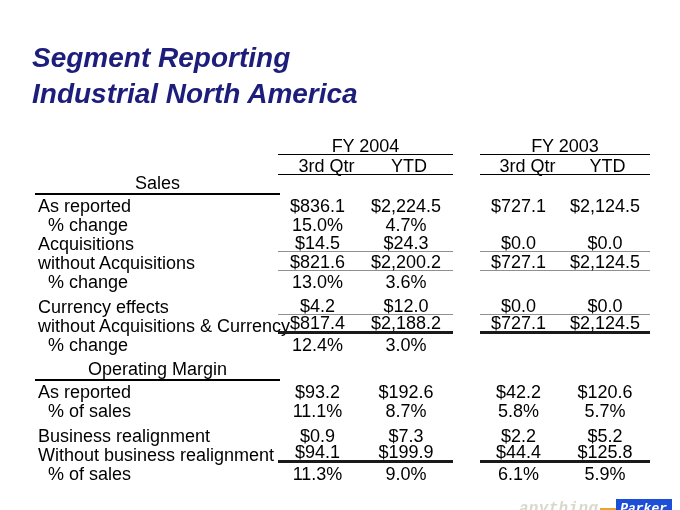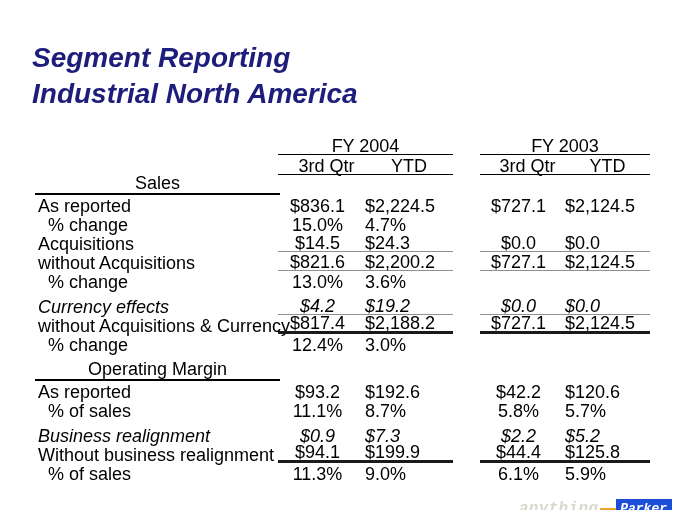--- a/index.html
+++ b/index.html
@@ -9,32 +9,32 @@
   
   .title { position:absolute; left:32px; top:4px; font-size:28px; line-height:36px;
            font-weight:bold; font-style:italic; color:#1d1d7c; letter-spacing:0px; }
 
   
   .tbl { position:absolute; left:30px; top:98px; width:625px; font-size:18px; color:#000; }
   .trow { display:flex; align-items:flex-end; height:19px; line-height:16px; }
   .hdr-years { height:21px; }
   .hdr-cols  { height:20px; }
   .section-row { height:20px; }
-  .gap  { margin-top:6px;font-style:italic; }
+  .gap  { margin-top:6px; }
   .gap8 { margin-top:8px; }
 
   .lbl { width:248px; box-sizing:border-box; padding-left:8px; white-space:nowrap; }
   .lbl.ind { padding-left:18px; }
   .sec-lbl { width:245px; margin-left:5px; height:100%; box-sizing:border-box;
              text-align:center; border-bottom:2px solid #000; }
 
   .grp { width:175px; height:100%; box-sizing:border-box; display:flex; align-items:flex-end; }
   .grp.g03 { width:170px; margin-left:27px; }
   .c1 { display:block; width:87px; box-sizing:border-box; text-align:center; padding-right:8px; white-space:nowrap; }
-  .c2 { display:block; width:88px; box-sizing:border-box; text-align:left; padding-right:6px; white-space:nowrap; }
+  .c2 { display:block; width:88px; box-sizing:border-box; text-align:center; padding-right:6px; white-space:nowrap; }
   .g03 .c1 { width:85px; }
   .g03 .c2 { width:85px; padding-right:5px; }
 
   .yline { border-bottom:1.5px solid #000; }
   .yr { width:100%; text-align:center; }
   .hdr-cols .c1 { text-align:center; padding:0 0 0 10px; }
   .hdr-cols .c2 { text-align:center; padding:0; }
 
   .u  { border-bottom:1px solid #909090; }
   .ut { border-bottom:3px solid #1a1a1a; }
@@ -140,21 +140,21 @@
           </div>
           <div class="grp g03">
             <span class="c1"></span>
             <span class="c2"></span>
           </div>
         </div>
         <div class="trow gap">
           <div class="lbl">Currency effects</div>
           <div class="grp g04 u">
             <span class="c1">$4.2</span>
-            <span class="c2">$19.2</span>
+            <span class="c2">$12.0</span>
           </div>
           <div class="grp g03 u">
             <span class="c1">$0.0</span>
             <span class="c2">$0.0</span>
           </div>
         </div>
         <div class="trow">
           <div class="lbl">without Acquisitions &amp; Currency</div>
           <div class="grp g04 ut">
             <span class="c1">$817.4</span>

